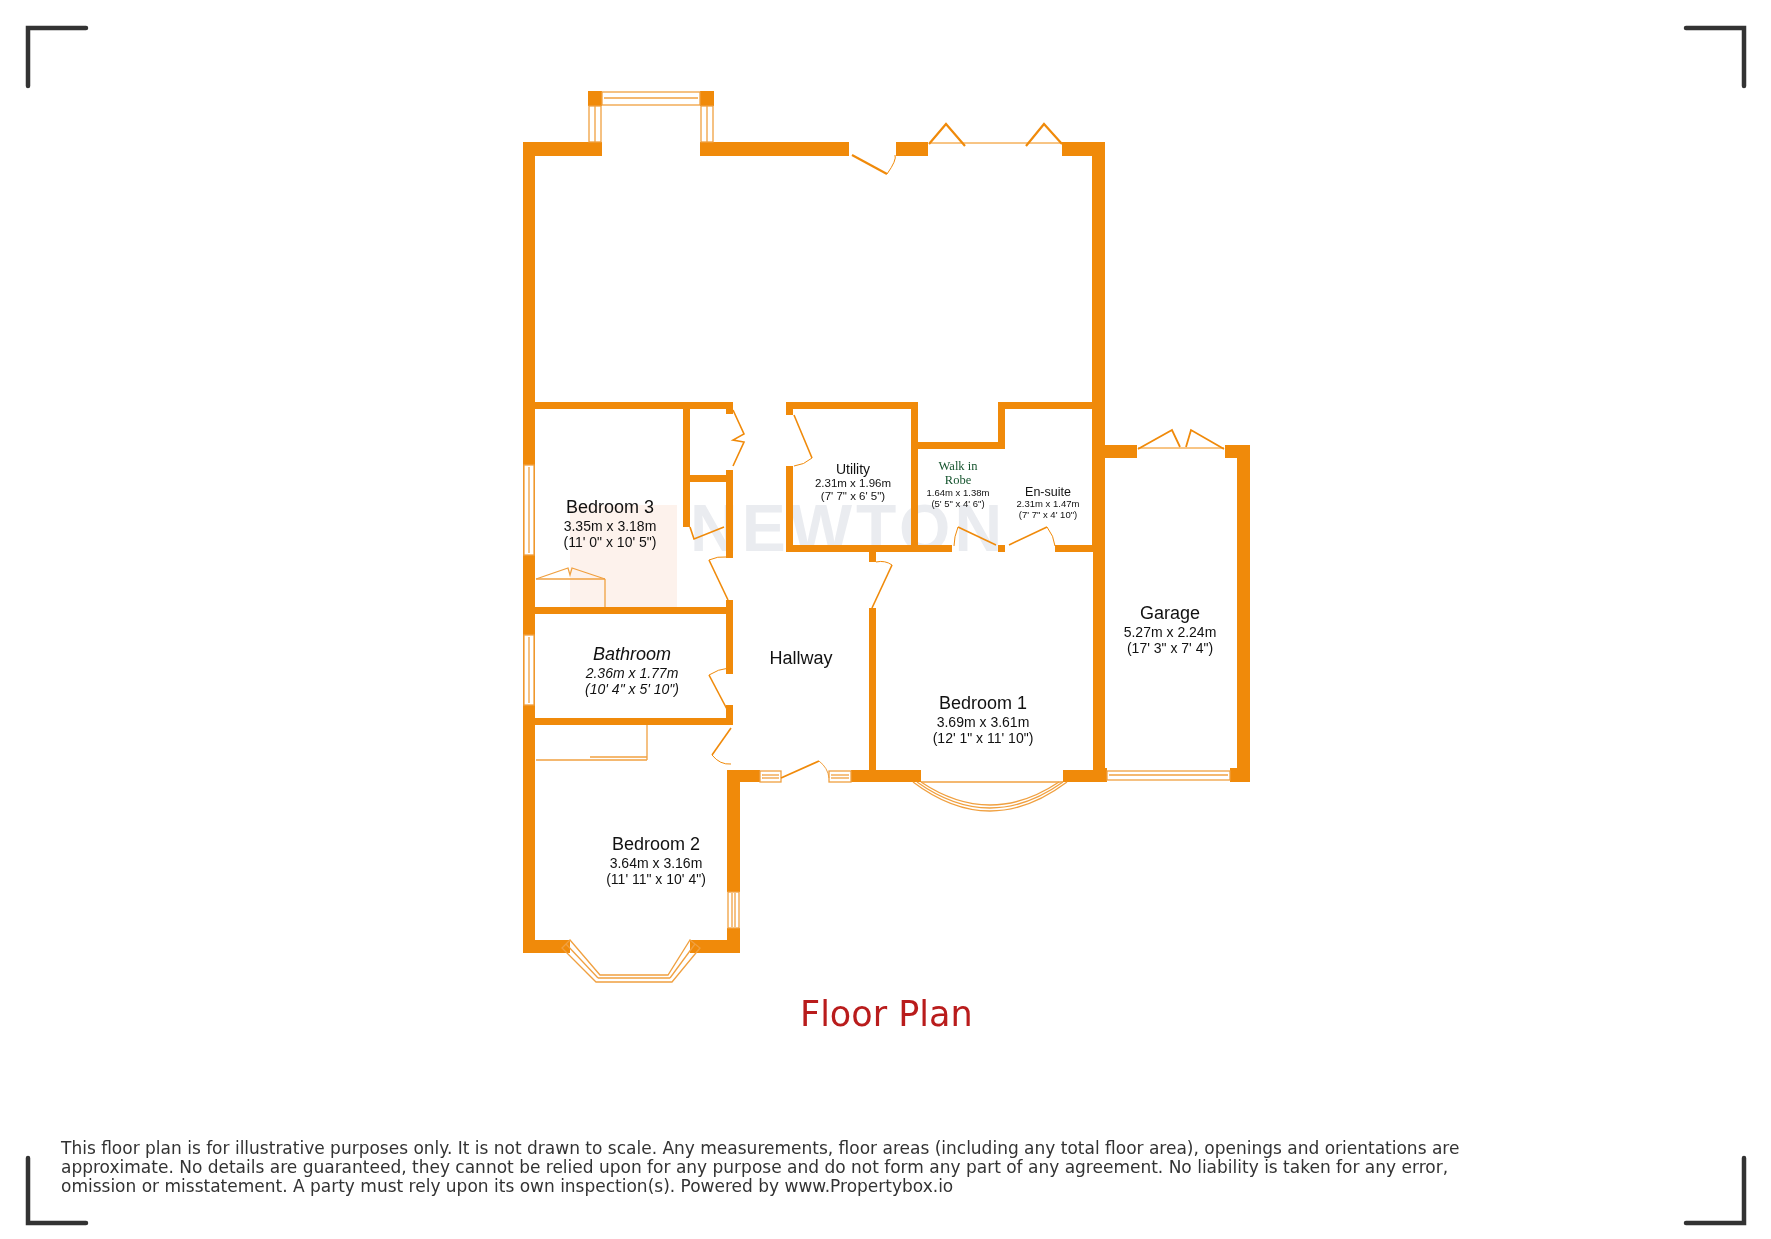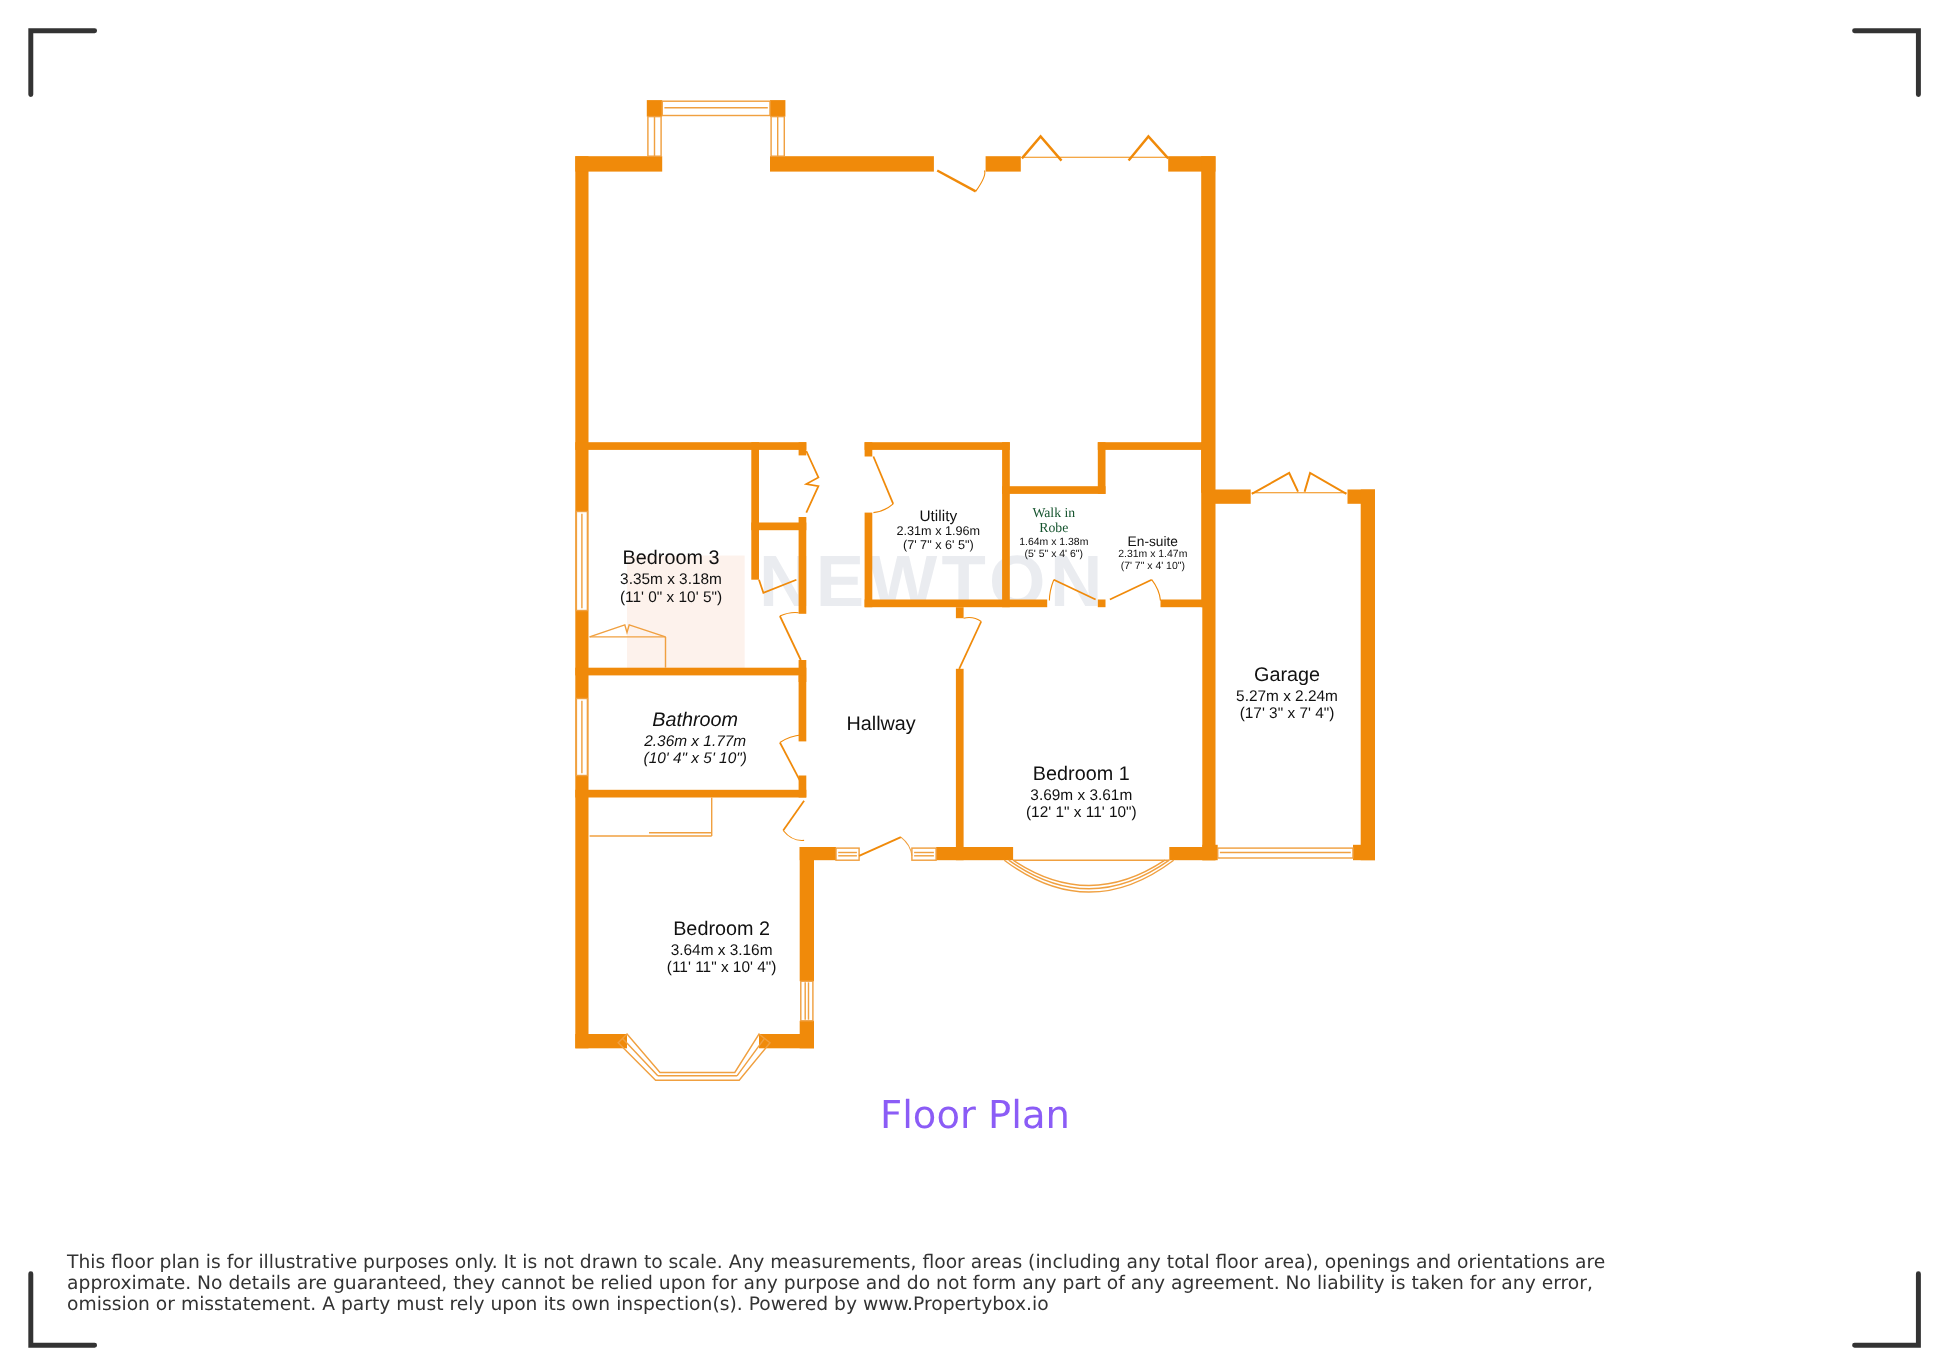--- a/index.html
+++ b/index.html
@@ -5,21 +5,21 @@
   html, body { margin: 0; padding: 0; background: #ffffff; }
   body { width: 1771px; height: 1239px; position: relative; overflow: hidden; font-family: "Liberation Sans", sans-serif; }
   .canvas { position: absolute; left: 0; top: 0; width: 1771px; height: 1239px; }
   .plan-svg { position: absolute; left: 0; top: 0; }
   .room-label { position: absolute; text-align: center; color: #111; transform: translateX(-50%); white-space: nowrap; line-height: 1.15; }
   .room-label .name { display: block; font-size: 18px; }
   .room-label .dim { display: block; font-size: 14px; }
   .room-label.small .name { font-size: 12.5px; }
   .room-label.small .dim { font-size: 9.5px; }
   .room-label.robe .name { color: #14532d; font-size: 12.5px; font-family: Liberation Serif, serif; }
-  .title { position: absolute; left: 800px; top: 994px; font-family: "DejaVu Sans", sans-serif; font-size: 35px; color: #8b5cf6; white-space: nowrap; }
+  .title { position: absolute; left: 800px; top: 994px; font-family: "DejaVu Sans", sans-serif; font-size: 35px; color: #b91c1c; white-space: nowrap; }
   .disclaimer { position: absolute; left: 61px; top: 1139px; width: 1200px; font-family: "DejaVu Sans", sans-serif; font-size: 17px; line-height: 19px; color: #333; }
   .disclaimer span { display: block; white-space: nowrap; }
   .watermark { position: absolute; font-family: "Liberation Sans", sans-serif; font-weight: bold; letter-spacing: 4px; white-space: nowrap; }
   .wm-top { left: 690px; top: 490px; font-size: 66px; color: rgba(160,170,185,0.22); }
   .wm-bot { left: 690px; top: 555px; font-size: 66px; color: rgba(240,150,100,0.16); }
   .wm-logo { position: absolute; left: 570px; top: 505px; width: 107px; height: 105px; background: rgba(240,150,100,0.12); }
 </style>
 </head>
 <body>
 

